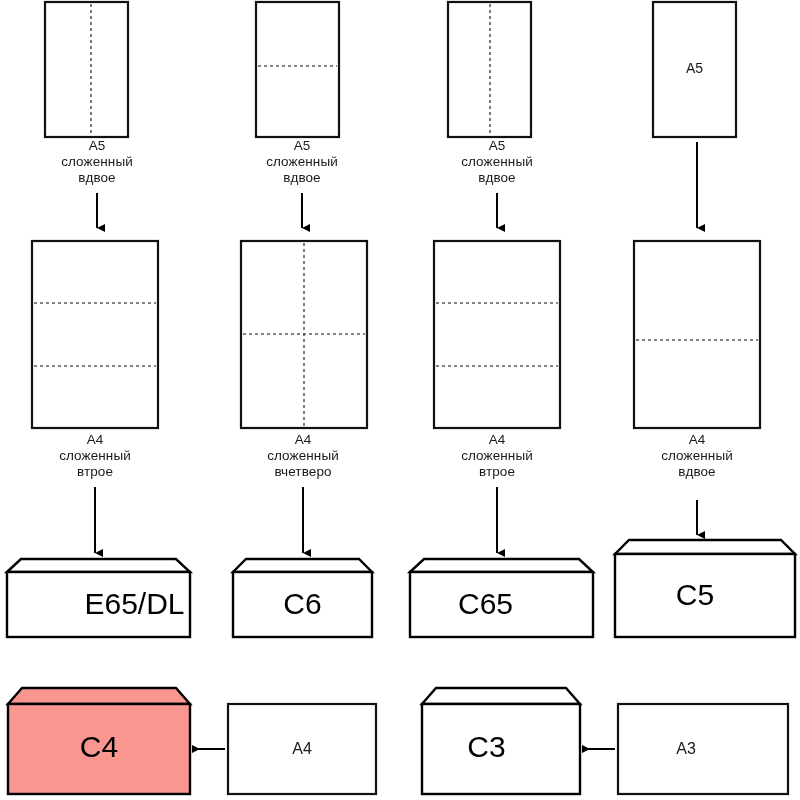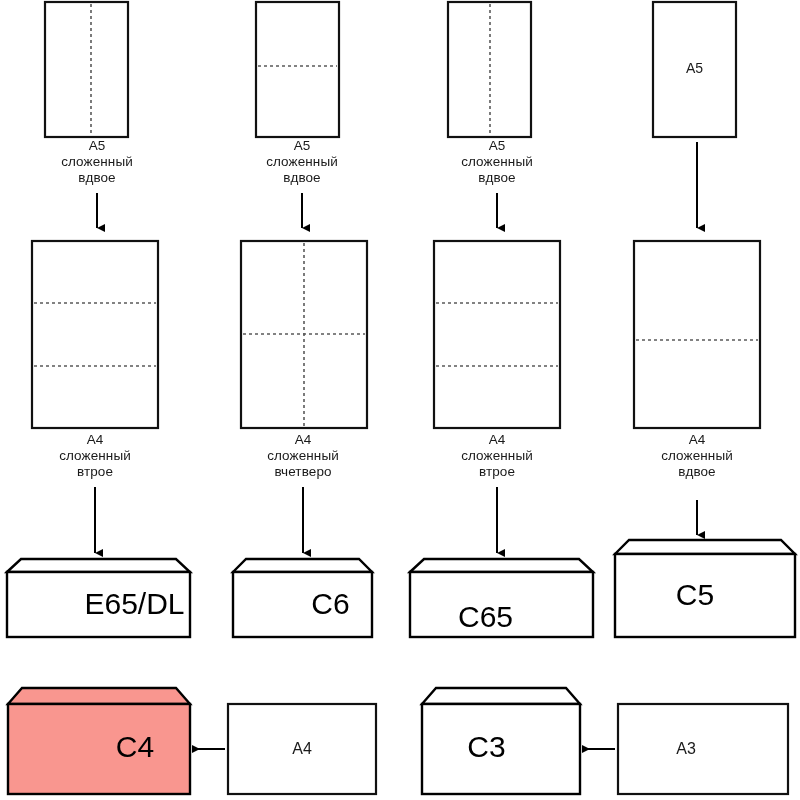--- a/index.html
+++ b/index.html
@@ -202,22 +202,22 @@
 сложенный
 вчетверо</div>
   <div class="caption" style="left:422px; top:432px; width:150px;">A4
 сложенный
 втрое</div>
   <div class="caption" style="left:622px; top:432px; width:150px;">A4
 сложенный
 вдвое</div>
 
   <div class="env-label" style="left:7px; top:587px; width:183px;padding-left:36px;">E65/DL</div>
-  <div class="env-label" style="left:233px; top:587px; width:139px;margin-left:28px;">C6</div>
-  <div class="env-label" style="left:410px; top:587px; width:151px;margin-top:13px;">C65</div>
+  <div class="env-label" style="left:233px; top:587px; width:139px;">C6</div>
+  <div class="env-label" style="left:410px; top:587px; width:151px;">C65</div>
   <div class="env-label" style="left:615px; top:578px; width:160px;">C5</div>
 
-  <div class="env-label" style="left:8px; top:730px; width:182px;margin-left:36px;">C4</div>
+  <div class="env-label" style="left:8px; top:730px; width:182px;">C4</div>
   <div class="paper-label" style="left:228px; top:740px; width:148px;">A4</div>
   <div class="env-label" style="left:422px; top:730px; width:129px;">C3</div>
   <div class="paper-label" style="left:618px; top:740px; width:136px;">A3</div>
 
 </div>
 
 </body></html>

